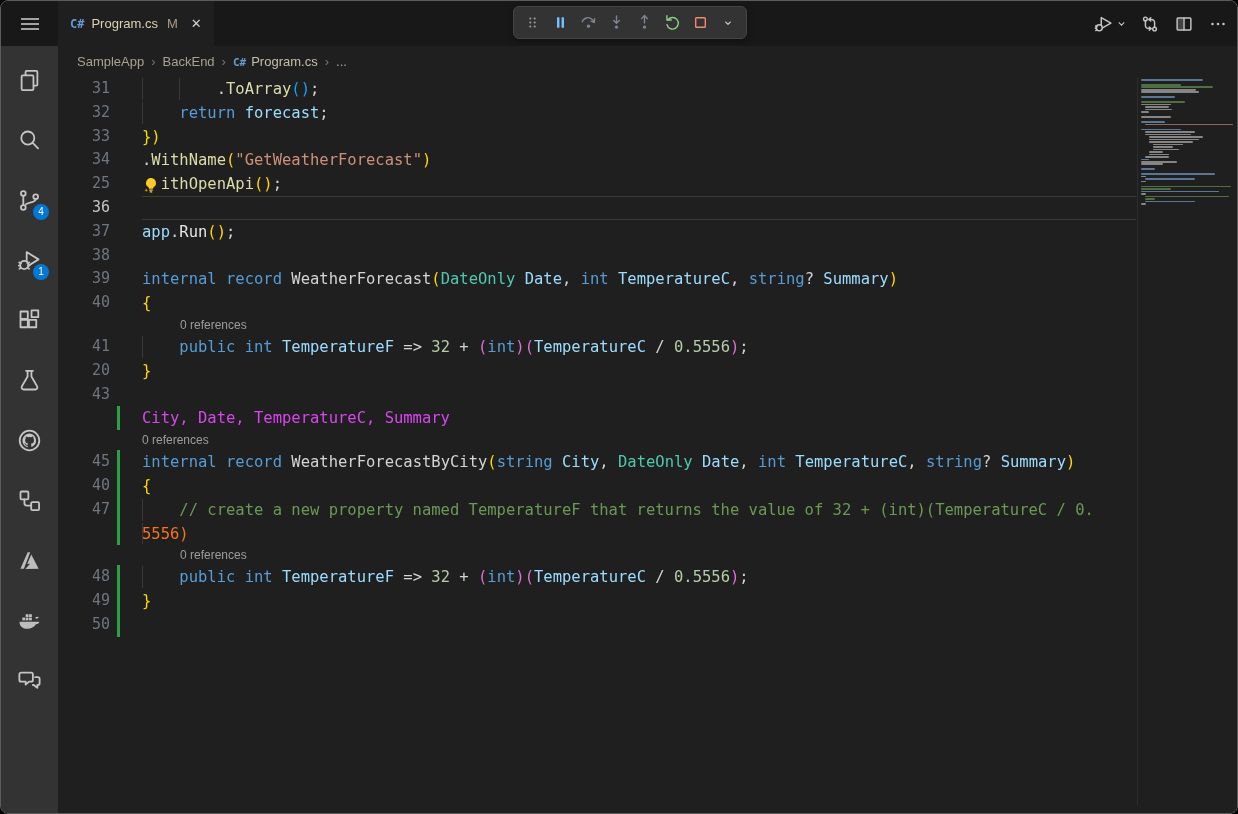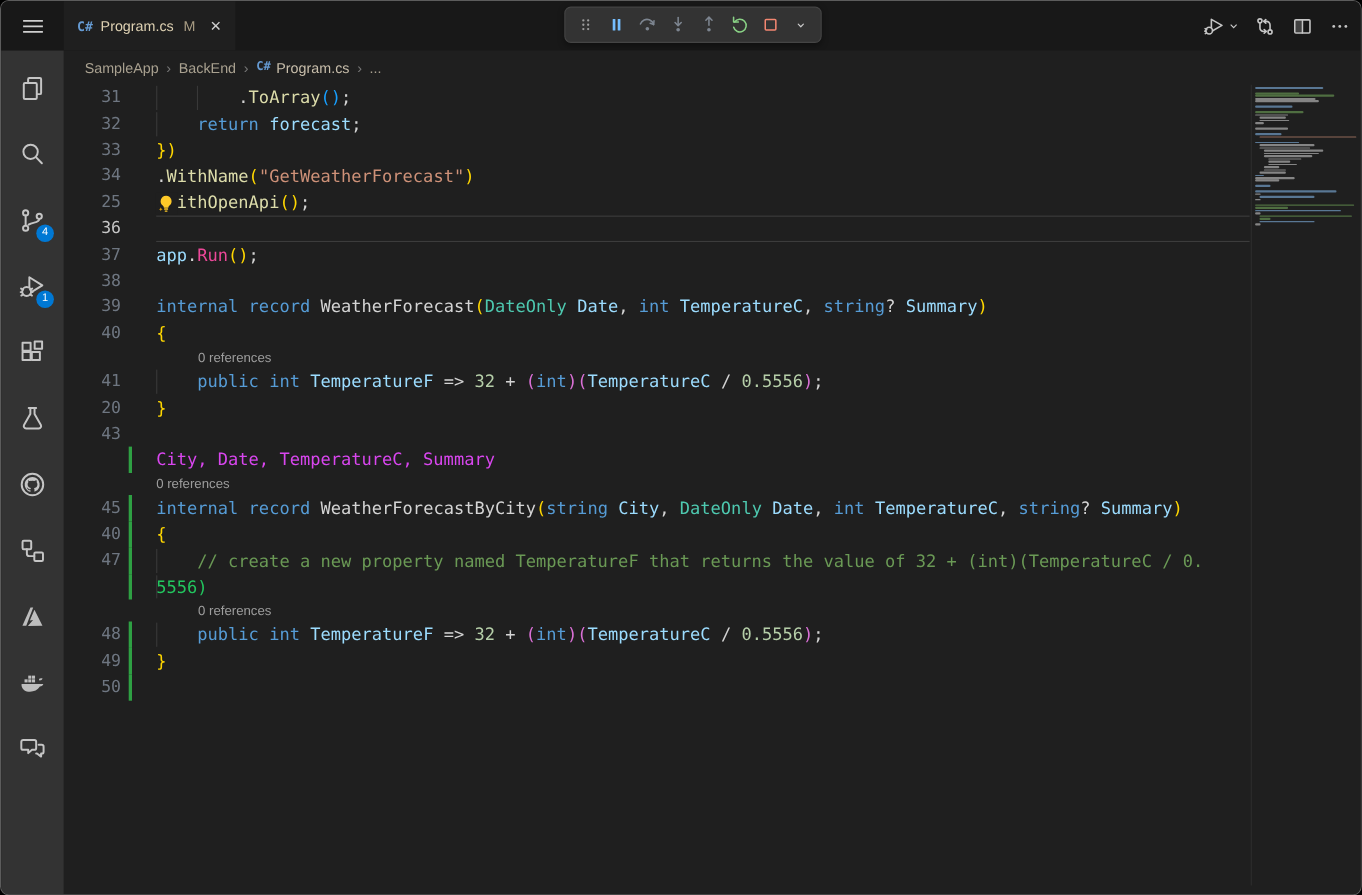--- a/index.html
+++ b/index.html
@@ -27,21 +27,21 @@
   .dbg-btn.chev svg{width:16px;height:16px;}
   
   .activitybar{position:absolute;left:0;top:45px;bottom:0;width:57px;background:#333333;padding-top:4px;}
   .ab-item{position:relative;width:57px;height:60px;display:flex;align-items:center;justify-content:center;cursor:pointer;}
   .ab-item svg{width:27px;height:27px;}
   .ab-badge{position:absolute;right:9px;bottom:10px;min-width:16px;height:16px;border-radius:8px;background:#0078d4;
     color:#fff;font-size:10px;line-height:16px;text-align:center;padding:0 2px;}
   
   .editor{position:absolute;left:57px;top:45px;right:0;bottom:0;background:#1f1f1f;}
   .breadcrumbs{height:31px;display:flex;align-items:center;padding-left:19px;gap:7px;font-size:13px;}
-  .bc-item{color:#a9a190;cursor:pointer;display:flex;align-items:flex-start;gap:5px;}
+  .bc-item{color:#a9a190;cursor:pointer;display:flex;align-items:flex-end;gap:5px;}
   .bc-item.file{color:#c8beab;}
   .bc-sep{color:#767676;font-size:13px;}
   .bc-csico{font-family:"DejaVu Sans Mono",monospace;font-weight:bold;font-size:11px;color:#659ad2;}
   .rows{position:relative;}
   .row{position:relative;display:flex;height:23.8px;line-height:23.8px;font-family:"DejaVu Sans Mono",monospace;
     font-size:15.5px;white-space:pre;margin-right:101px;}
   .row.cl{height:20px;line-height:20px;font-family:"Liberation Sans",sans-serif;font-size:12px;color:#9d9d9d;}
   .gutter{flex:0 0 84px;position:relative;}
   .ln{position:absolute;left:0;top:0;width:52px;text-align:right;color:#6e7681;font-size:15px;}
   .row.act .ln{color:#c6c6c6;}
@@ -283,34 +283,34 @@
         <div class="row"><div class="gutter"><div class="ln">32</div></div><div class="code"><div class="guide" style="left: 0px;"></div><span style="color: rgb(212, 212, 212);">    </span><span style="color: rgb(86, 156, 214);">return</span><span style="color: rgb(212, 212, 212);"> </span><span style="color: rgb(156, 220, 254);">forecast</span><span style="color: rgb(212, 212, 212);">;</span></div></div>
         <div class="row"><div class="gutter"><div class="ln">33</div></div><div class="code"><span style="color: rgb(255, 215, 0);">})</span></div></div>
         <div class="row"><div class="gutter"><div class="ln">34</div></div><div class="code"><span style="color: rgb(212, 212, 212);">.</span><span style="color: rgb(220, 220, 170);">WithName</span><span style="color: rgb(255, 215, 0);">(</span><span style="color: rgb(206, 145, 120);">"GetWeatherForecast"</span><span style="color: rgb(255, 215, 0);">)</span></div></div>
         <div class="row"><div class="gutter"><div class="ln">25</div></div><div class="code"><span style="color: rgb(212, 212, 212);">.</span><span style="color: rgb(220, 220, 170);">WithOpenApi</span><span style="color: rgb(255, 215, 0);">()</span><span style="color: rgb(212, 212, 212);">;</span><div class="bulb"><svg viewBox="0 0 24 24">
                 <path fill="#ffca28" d="M12 3.5a6 6 0 0 0-3.4 10.9c.5.4.9 1 .9 1.7v.4h5v-.4c0-.7.4-1.3.9-1.7A6 6 0 0 0 12 3.5z"></path>
                 <rect x="9.8" y="17.3" width="4.4" height="1.6" rx="0.6" fill="#ffca28"></rect>
                 <rect x="10.4" y="19.5" width="3.2" height="1.4" rx="0.6" fill="#ffca28"></rect>
                 <path fill="#e6a700" d="M6.2 16.2l.6 1.5 1.5.6-1.5.6-.6 1.5-.6-1.5-1.5-.6 1.5-.6z"></path>
               </svg></div></div></div>
         <div class="row act"><div class="gutter"><div class="ln">36</div></div><div class="code"></div></div>
-        <div class="row"><div class="gutter"><div class="ln">37</div></div><div class="code"><span style="color: rgb(156, 220, 254);">app</span><span style="color: rgb(212, 212, 212);">.</span><span style="color: #ec4899; text-align: center;">Run</span><span style="color: rgb(255, 215, 0);">()</span><span style="color: rgb(212, 212, 212);">;</span></div></div>
+        <div class="row"><div class="gutter"><div class="ln">37</div></div><div class="code"><span style="color: rgb(156, 220, 254);">app</span><span style="color: rgb(212, 212, 212);">.</span><span style="color: #e5e5e5; text-align: center;">Run</span><span style="color: rgb(255, 215, 0);">()</span><span style="color: rgb(212, 212, 212);">;</span></div></div>
         <div class="row"><div class="gutter"><div class="ln">38</div></div><div class="code"></div></div>
         <div class="row"><div class="gutter"><div class="ln">39</div></div><div class="code"><span style="color: rgb(86, 156, 214);">internal</span><span style="color: rgb(212, 212, 212);"> </span><span style="color: rgb(86, 156, 214);">record</span><span style="color: rgb(212, 212, 212);"> </span><span style="color: rgb(212, 212, 212);">WeatherForecast</span><span style="color: rgb(255, 215, 0);">(</span><span style="color: rgb(78, 201, 176);">DateOnly</span><span style="color: rgb(212, 212, 212);"> </span><span style="color: rgb(156, 220, 254);">Date</span><span style="color: rgb(212, 212, 212);">, </span><span style="color: rgb(86, 156, 214);">int</span><span style="color: rgb(212, 212, 212);"> </span><span style="color: rgb(156, 220, 254);">TemperatureC</span><span style="color: rgb(212, 212, 212);">, </span><span style="color: rgb(86, 156, 214);">string</span><span style="color: rgb(212, 212, 212);">? </span><span style="color: rgb(156, 220, 254);">Summary</span><span style="color: rgb(255, 215, 0);">)</span></div></div>
         <div class="row"><div class="gutter"><div class="ln">40</div></div><div class="code"><span style="color: rgb(255, 215, 0);">{</span></div></div>
         <div class="row cl"><div class="gutter"></div><span class="cl-text" style="margin-left: 38px;">0 references</span></div>
         <div class="row"><div class="gutter"><div class="ln">41</div></div><div class="code"><div class="guide" style="left: 0px;"></div><span style="color: rgb(212, 212, 212);">    </span><span style="color: rgb(86, 156, 214);">public</span><span style="color: rgb(212, 212, 212);"> </span><span style="color: rgb(86, 156, 214);">int</span><span style="color: rgb(212, 212, 212);"> </span><span style="color: rgb(156, 220, 254);">TemperatureF</span><span style="color: rgb(212, 212, 212);"> =&gt; </span><span style="color: rgb(181, 206, 168);">32</span><span style="color: rgb(212, 212, 212);"> + </span><span style="color: rgb(218, 112, 214);">(</span><span style="color: rgb(86, 156, 214);">int</span><span style="color: rgb(218, 112, 214);">)</span><span style="color: rgb(218, 112, 214);">(</span><span style="color: rgb(156, 220, 254);">TemperatureC</span><span style="color: rgb(212, 212, 212);"> / </span><span style="color: rgb(181, 206, 168);">0.5556</span><span style="color: rgb(218, 112, 214);">)</span><span style="color: rgb(212, 212, 212);">;</span></div></div>
         <div class="row"><div class="gutter"><div class="ln">20</div></div><div class="code"><span style="color: rgb(255, 215, 0);">}</span></div></div>
         <div class="row"><div class="gutter"><div class="ln">43</div></div><div class="code"></div></div>
         <div class="row"><div class="gutter"><div class="ln"></div><div class="chbar"></div></div><div class="code"><span style="color: #d946ef;">City, Date, TemperatureC, Summary</span></div></div>
         <div class="row cl"><div class="gutter"></div><span class="cl-text" style="margin-left: 0px;">0 references</span></div>
         <div class="row"><div class="gutter"><div class="ln">45</div><div class="chbar"></div></div><div class="code"><span style="color: rgb(86, 156, 214);">internal</span><span style="color: rgb(212, 212, 212);"> </span><span style="color: rgb(86, 156, 214);">record</span><span style="color: rgb(212, 212, 212);"> </span><span style="color: rgb(212, 212, 212);">WeatherForecastByCity</span><span style="color: rgb(255, 215, 0);">(</span><span style="color: rgb(86, 156, 214);">string</span><span style="color: rgb(212, 212, 212);"> </span><span style="color: rgb(156, 220, 254);">City</span><span style="color: rgb(212, 212, 212);">, </span><span style="color: rgb(78, 201, 176);">DateOnly</span><span style="color: rgb(212, 212, 212);"> </span><span style="color: rgb(156, 220, 254);">Date</span><span style="color: rgb(212, 212, 212);">, </span><span style="color: rgb(86, 156, 214);">int</span><span style="color: rgb(212, 212, 212);"> </span><span style="color: rgb(156, 220, 254);">TemperatureC</span><span style="color: rgb(212, 212, 212);">, </span><span style="color: rgb(86, 156, 214);">string</span><span style="color: rgb(212, 212, 212);">? </span><span style="color: rgb(156, 220, 254);">Summary</span><span style="color: rgb(255, 215, 0);">)</span></div></div>
         <div class="row"><div class="gutter"><div class="ln">40</div><div class="chbar"></div></div><div class="code"><span style="color: rgb(255, 215, 0);">{</span></div></div>
         <div class="row"><div class="gutter"><div class="ln">47</div><div class="chbar"></div></div><div class="code"><div class="guide" style="left: 0px;"></div><span style="color: rgb(212, 212, 212);">    </span><span style="color: rgb(106, 153, 85);">// create a new property named TemperatureF that returns the value of 32 + (int)(TemperatureC / 0.</span></div></div>
-        <div class="row"><div class="gutter"><div class="ln"></div><div class="chbar"></div></div><div class="code"><div class="guide" style="left: 0px;"></div><span style="color: #22c55e;">5556)</span></div></div>
+        <div class="row"><div class="gutter"><div class="ln"></div><div class="chbar"></div></div><div class="code"><div class="guide" style="left: 0px;"></div><span style="color: #f97316;">5556)</span></div></div>
         <div class="row cl"><div class="gutter"></div><span class="cl-text" style="margin-left: 38px;">0 references</span></div>
         <div class="row"><div class="gutter"><div class="ln">48</div><div class="chbar"></div></div><div class="code"><div class="guide" style="left: 0px;"></div><span style="color: rgb(212, 212, 212);">    </span><span style="color: rgb(86, 156, 214);">public</span><span style="color: rgb(212, 212, 212);"> </span><span style="color: rgb(86, 156, 214);">int</span><span style="color: rgb(212, 212, 212);"> </span><span style="color: rgb(156, 220, 254);">TemperatureF</span><span style="color: rgb(212, 212, 212);"> =&gt; </span><span style="color: rgb(181, 206, 168);">32</span><span style="color: rgb(212, 212, 212);"> + </span><span style="color: rgb(218, 112, 214);">(</span><span style="color: rgb(86, 156, 214);">int</span><span style="color: rgb(218, 112, 214);">)</span><span style="color: rgb(218, 112, 214);">(</span><span style="color: rgb(156, 220, 254);">TemperatureC</span><span style="color: rgb(212, 212, 212);"> / </span><span style="color: rgb(181, 206, 168);">0.5556</span><span style="color: rgb(218, 112, 214);">)</span><span style="color: rgb(212, 212, 212);">;</span></div></div>
         <div class="row"><div class="gutter"><div class="ln">49</div><div class="chbar"></div></div><div class="code"><span style="color: rgb(255, 215, 0);">}</span></div></div>
         <div class="row"><div class="gutter"><div class="ln">50</div><div class="chbar"></div></div><div class="code"></div></div>
       </div>
     <div class="mm-sep"></div>
     <div class="minimap" id="minimap">
         <div class="mm-row" style="margin-left: 0px; width: 62px; background: rgb(122, 167, 212);"></div>
         <div class="mm-row" style="margin-left: 0px; width: 0px; background: rgb(189, 189, 189);"></div>
         <div class="mm-row" style="margin-left: 0px; width: 40px; background: rgb(106, 153, 85);"></div>

